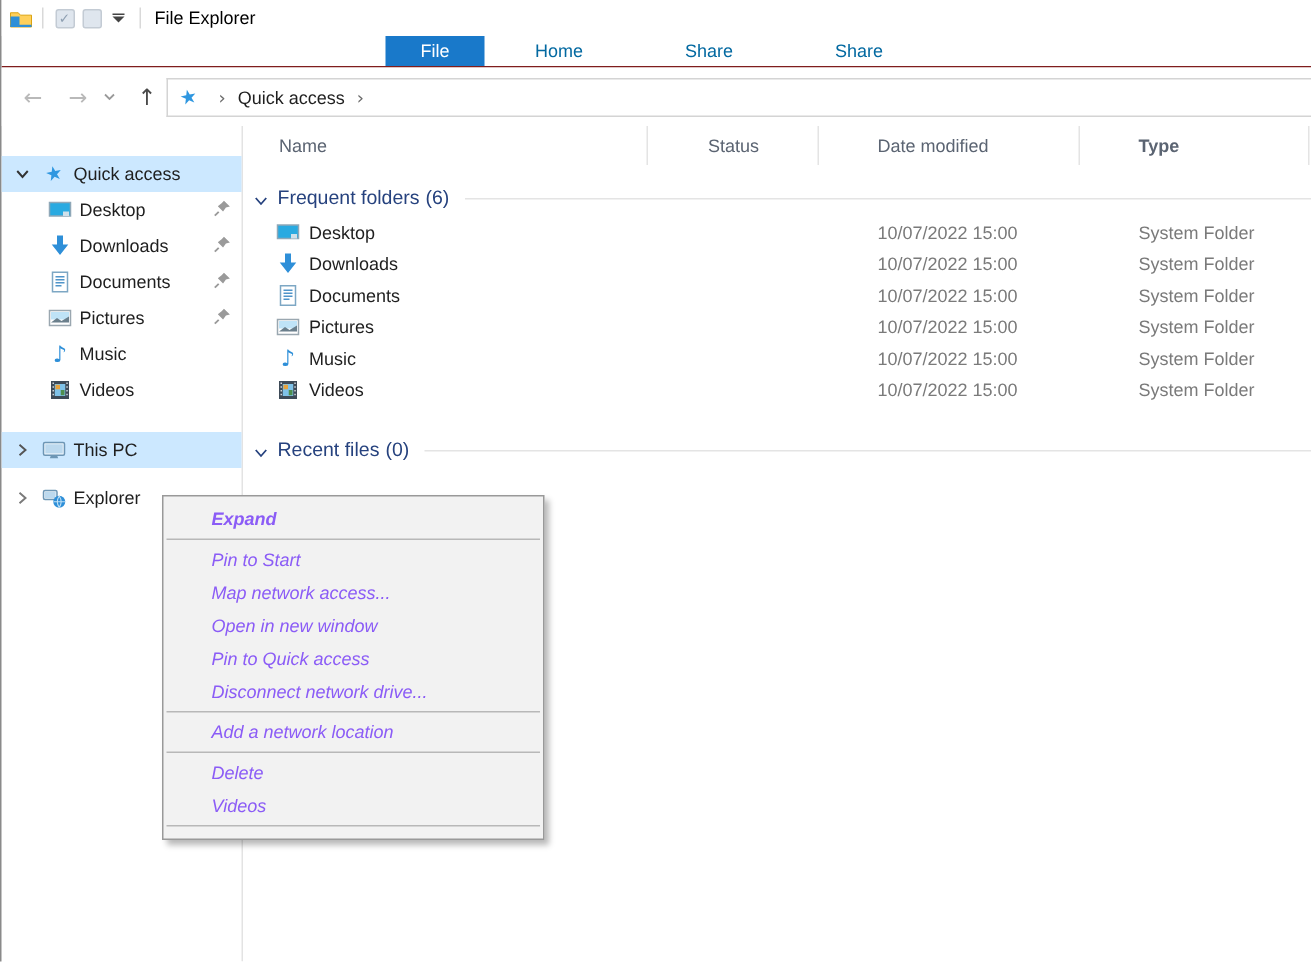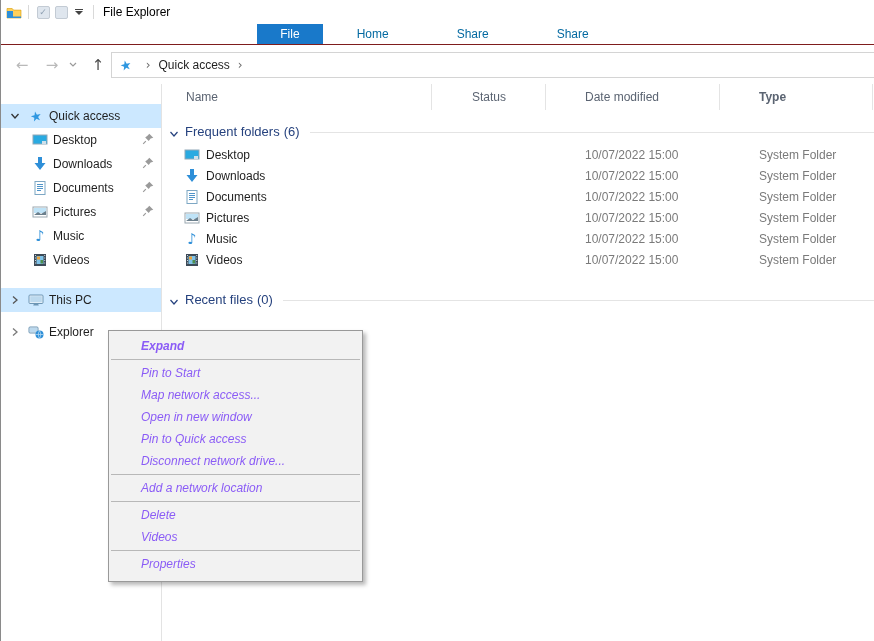--- a/index.html
+++ b/index.html
@@ -410,14 +410,13 @@
   <div class="mitem">Map network access...</div>
   <div class="mitem">Open in new window</div>
   <div class="mitem">Pin to Quick access</div>
   <div class="mitem">Disconnect network drive...</div>
   <div class="msep"></div>
   <div class="mitem">Add a network location</div>
   <div class="msep"></div>
   <div class="mitem">Delete</div>
   <div class="mitem">Videos</div>
   <div class="msep"></div>
-  <div class="mitem">Properties</div>
 </div>
 
 </body></html>

